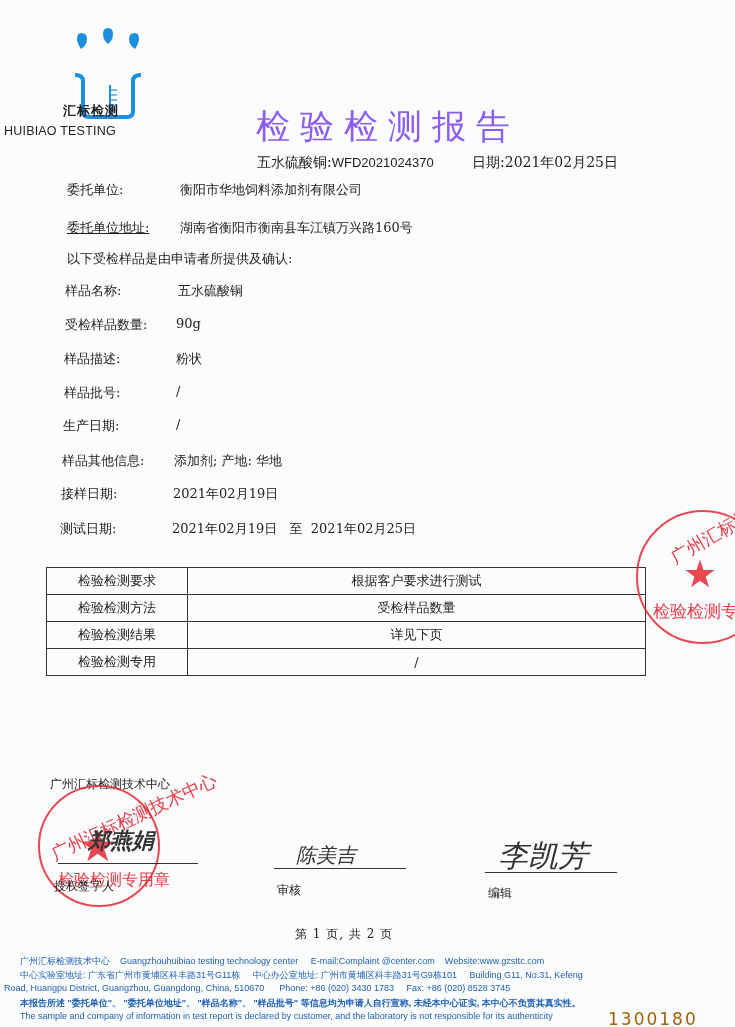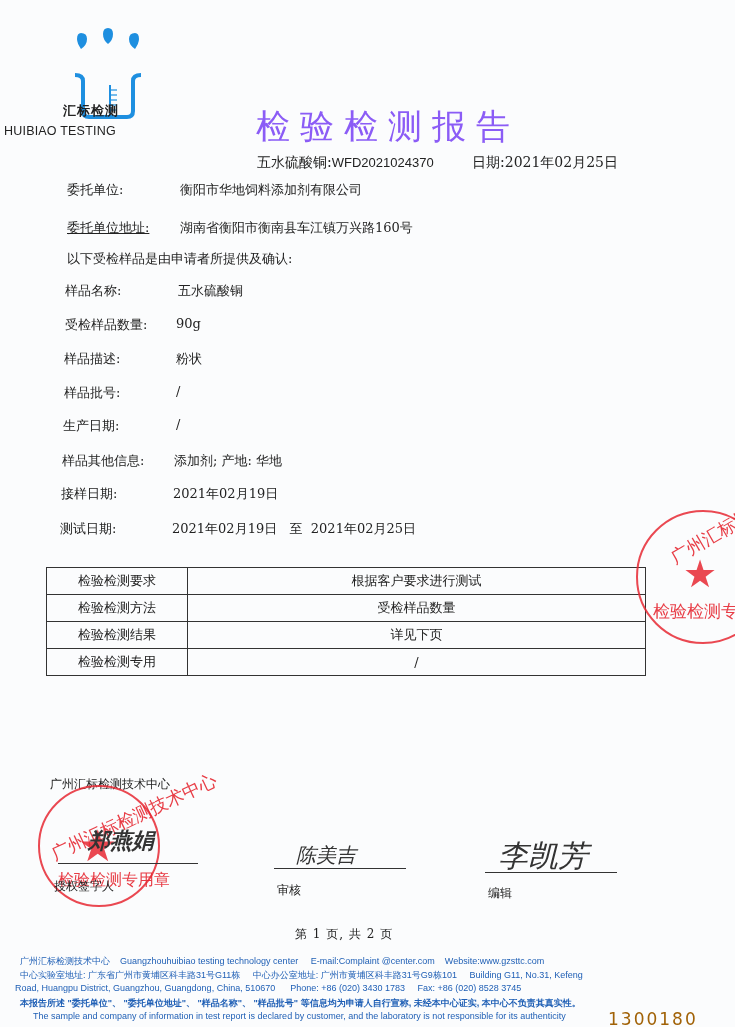--- a/index.html
+++ b/index.html
@@ -149,17 +149,17 @@
   <span class="field-label" style="left:277px;top:882px;font-size:12px;">审核</span>
 
   <span class="sig" style="left:498px;top:836px;font-size:30px;">李凯芳</span>
   <div class="sig-line" style="left:485px;top:872px;width:132px;"></div>
   <span class="field-label" style="left:488px;top:885px;font-size:12px;">编辑</span>
 
   <div class="abs pager">第 1 页, 共 2 页</div>
 
   <div class="footer-line" style="left:20px;top:955px;white-space:pre;">广州汇标检测技术中心    Guangzhouhuibiao testing technology center     E-mail:Complaint @center.com    Website:www.gzsttc.com</div>
   <div class="footer-line" style="left:20px;top:969px;white-space:pre;">中心实验室地址: 广东省广州市黄埔区科丰路31号G11栋     中心办公室地址: 广州市黄埔区科丰路31号G9栋101     Building G11, No.31, Kefeng</div>
-  <div class="footer-line" style="left:15px;top:983px;white-space:pre;">Road, Huangpu District, Guangzhou, Guangdong, China, 510670      Phone: +86 (020) 3430 1783     Fax: +86 (020) 8528 3745</div>
+  <div class="footer-line" style="left:4px;top:983px;white-space:pre;">Road, Huangpu District, Guangzhou, Guangdong, China, 510670      Phone: +86 (020) 3430 1783     Fax: +86 (020) 8528 3745</div>
   <div class="footer-line" style="left:20px;top:997px;font-weight:bold;">本报告所述 "委托单位"、 "委托单位地址"、 "样品名称"、 "样品批号" 等信息均为申请人自行宣称, 未经本中心证实, 本中心不负责其真实性。</div>
-  <div class="footer-line" style="left:20px;top:1011px;margin-left:13px;">The sample and company of information in test report is declared by customer, and the laboratory is not responsible for its authenticity</div>
+  <div class="footer-line" style="left:20px;top:1011px;">The sample and company of information in test report is declared by customer, and the laboratory is not responsible for its authenticity</div>
   <div class="abs serial">1300180</div>
 </div>
 
 </body></html>

